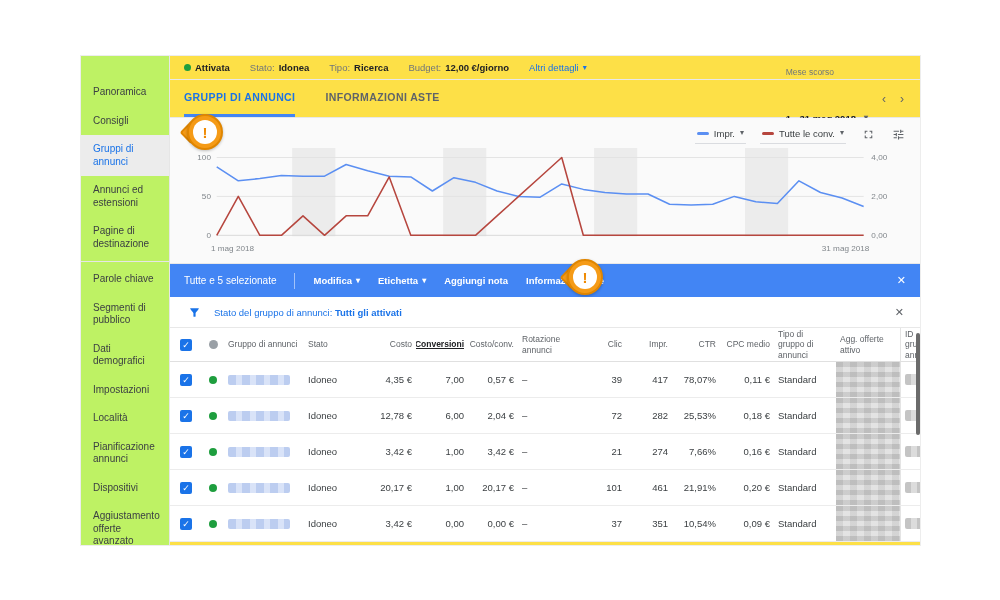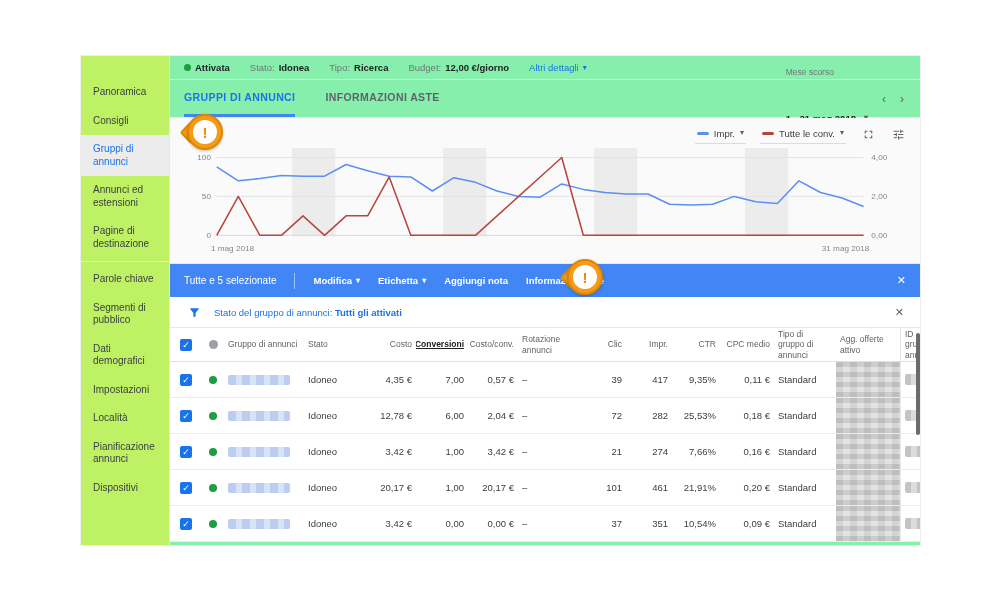--- a/index.html
+++ b/index.html
@@ -11,21 +11,21 @@
   .frame {
     position:absolute; left:80px; top:55px; width:841px; height:491px;
     background:#fff; border:1px solid #ededed; display:flex; overflow:hidden;
   }
   
   .sidebar { width:89px; flex:none; border-right:1px solid #e6e6e6; padding-top:22px; background:#bef264; }
   .side-item { padding:8px 6px 8px 12px; font-size:10px; line-height:1.25; color:#3c4043; cursor:pointer; }
   .side-item.active { background:#ececec; color:#1a73e8; }
   .side-divider { height:1px; background:#e6e6e6; margin:3px 0; }
   
-  .main { flex:1; min-width:0; display:flex; flex-direction:column; position:relative; background:#86efac; }
+  .main { flex:1; min-width:0; display:flex; flex-direction:column; position:relative; background:#fde047; }
   
   .campaign-bar { height:24px; flex:none; display:flex; align-items:center; gap:20px; padding:0 14px; border-bottom:1px solid #e8e8e8; font-size:9.5px; }
   .cb-group { display:flex; align-items:center; gap:4px; }
   .key { color:#70757a; }
   .val { color:#202124; font-weight:bold; }
   .dot { display:inline-block; border-radius:50%; }
   .dot.green { width:7px; height:7px; background:#1e9e3e; }
   .link { color:#1a73e8; cursor:pointer; }
   .caret { font-size:8px; line-height:1; }
   .caret.blue { color:#1a73e8; }
@@ -100,20 +100,21 @@
       <div class="side-item">Annunci ed estensioni</div>
       <div class="side-item">Pagine di destinazione</div>
       <div class="side-divider"></div>
       <div class="side-item">Parole chiave</div>
       <div class="side-item">Segmenti di pubblico</div>
       <div class="side-item">Dati demografici</div>
       <div class="side-item">Impostazioni</div>
       <div class="side-item">Località</div>
       <div class="side-item">Pianificazione annunci</div>
       <div class="side-item">Dispositivi</div>
+      <div class="side-item">Aggiustamento offerte avanzato</div>
     </nav>
 
   <div class="main">
 
     <div class="campaign-bar">
       <span class="cb-group">
         <span class="dot green"></span>
         <span class="val">Attivata</span>
       </span>
       <span class="cb-group">
@@ -264,21 +265,21 @@
           <div class="cell c2">
             <span class="blur-name"></span>
           </div>
           <div class="cell c3">Idoneo</div>
           <div class="cell c4 right">4,35 €</div>
           <div class="cell c5 right">7,00</div>
           <div class="cell c6 right">0,57 €</div>
           <div class="cell c7">–</div>
           <div class="cell c8 right">39</div>
           <div class="cell c9 right">417</div>
-          <div class="cell c10 right">9,35%</div>
+          <div class="cell c10 right">78,07%</div>
           <div class="cell c11 right">0,11 €</div>
           <div class="cell c12">Standard</div>
           <div class="cell c13" style="padding:0">
             <span class="pixel-strip"></span>
           </div>
           <div class="cell c14">
             <span class="blur-id"></span>
           </div>
         </div>
         <div class="trow">

